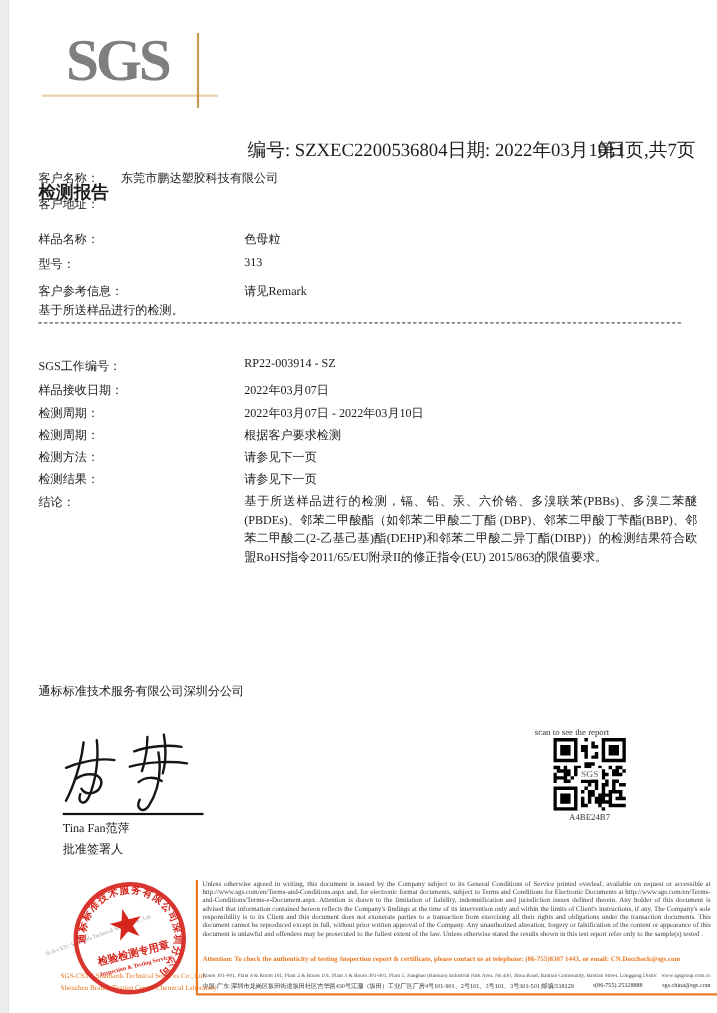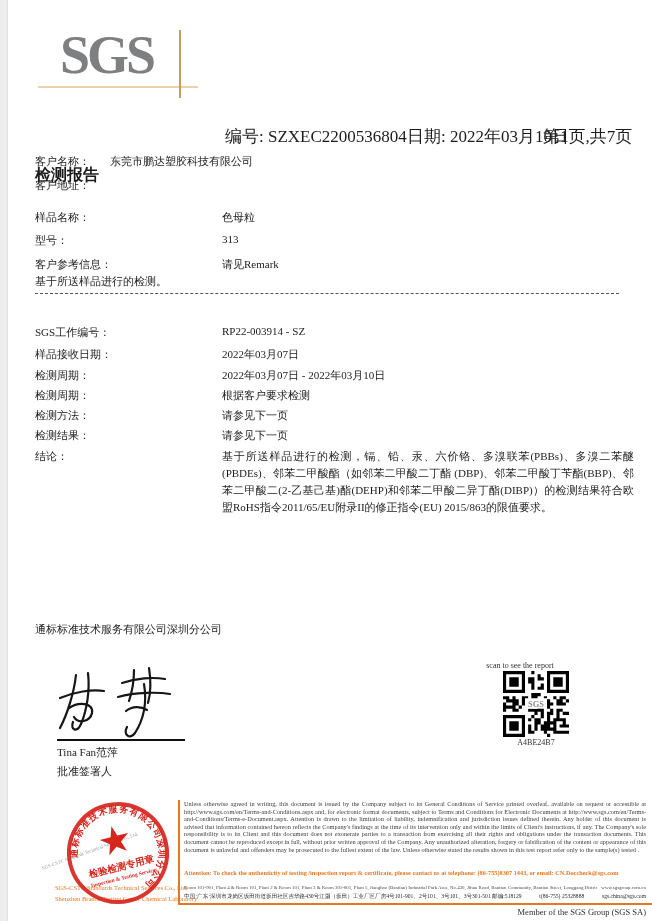--- a/index.html
+++ b/index.html
@@ -138,14 +138,13 @@
   <div class="abs addr-row" style="left:184px;top:885px;width:462px;">
     <span style="overflow:hidden;margin-right:4px;">Room 101-901, Plant 4 &amp; Room 101, Plant 2 &amp; Room 101, Plant 3 &amp; Room 301-801, Plant 5, Jianghao (Bantian) Industrial Park Area, No.430, Jihua Road, Bantian Community, Bantian Street, Longgang District, Shenzhen, Guangdong, China 518129</span>
     <span>www.sgsgroup.com.cn</span>
   </div>
   <div class="abs addr-cn-row" style="left:184px;top:893px;width:462px;">
     <span style="overflow:hidden;margin-right:4px;">中国·广东·深圳市龙岗区坂田街道坂田社区吉华路430号江灏（坂田）工业厂区厂房4号101-901、2号101、3号101、3号301-501 邮编:518129</span>
     <span style="margin-right:4px;">t(86-755) 25328888</span>
     <span>sgs.china@sgs.com</span>
   </div>
   <div class="abs h-orange" style="left:178px;top:903px;width:474px;"></div>
-  <div class="abs member" style="left:380px;top:907px;width:266px;">Member of the SGS Group (SGS SA)</div>
 </div>
 
 </body></html>

